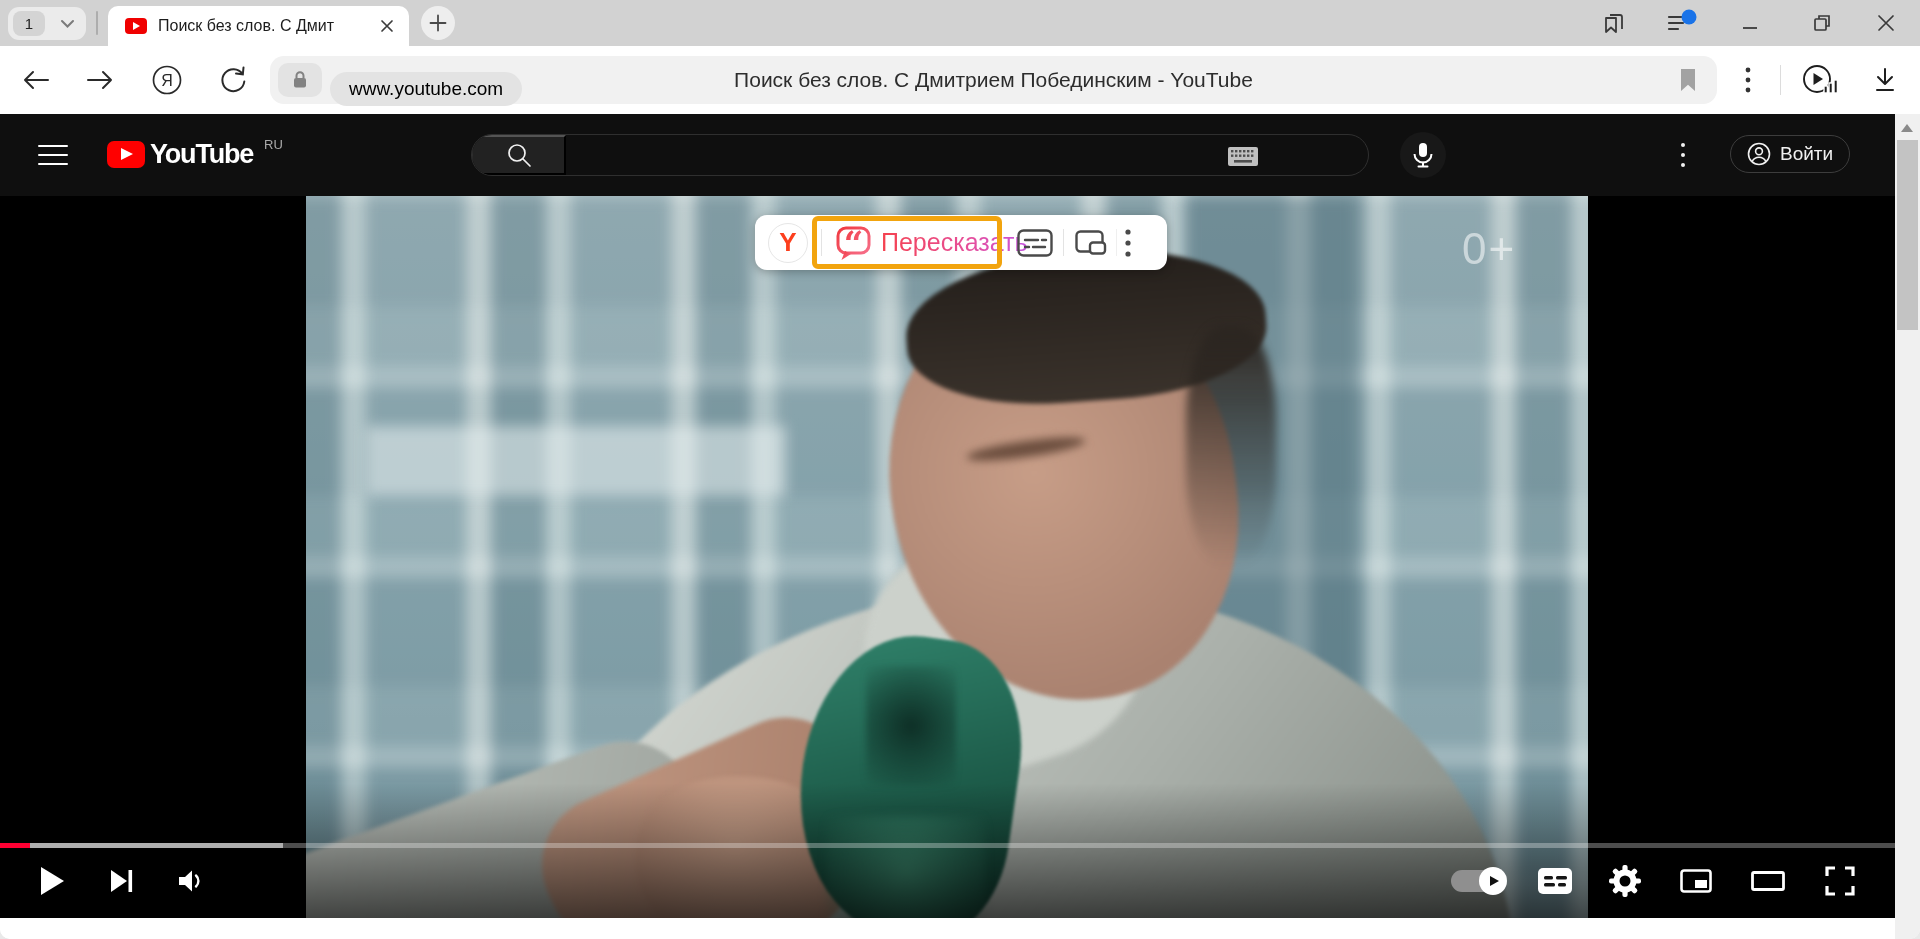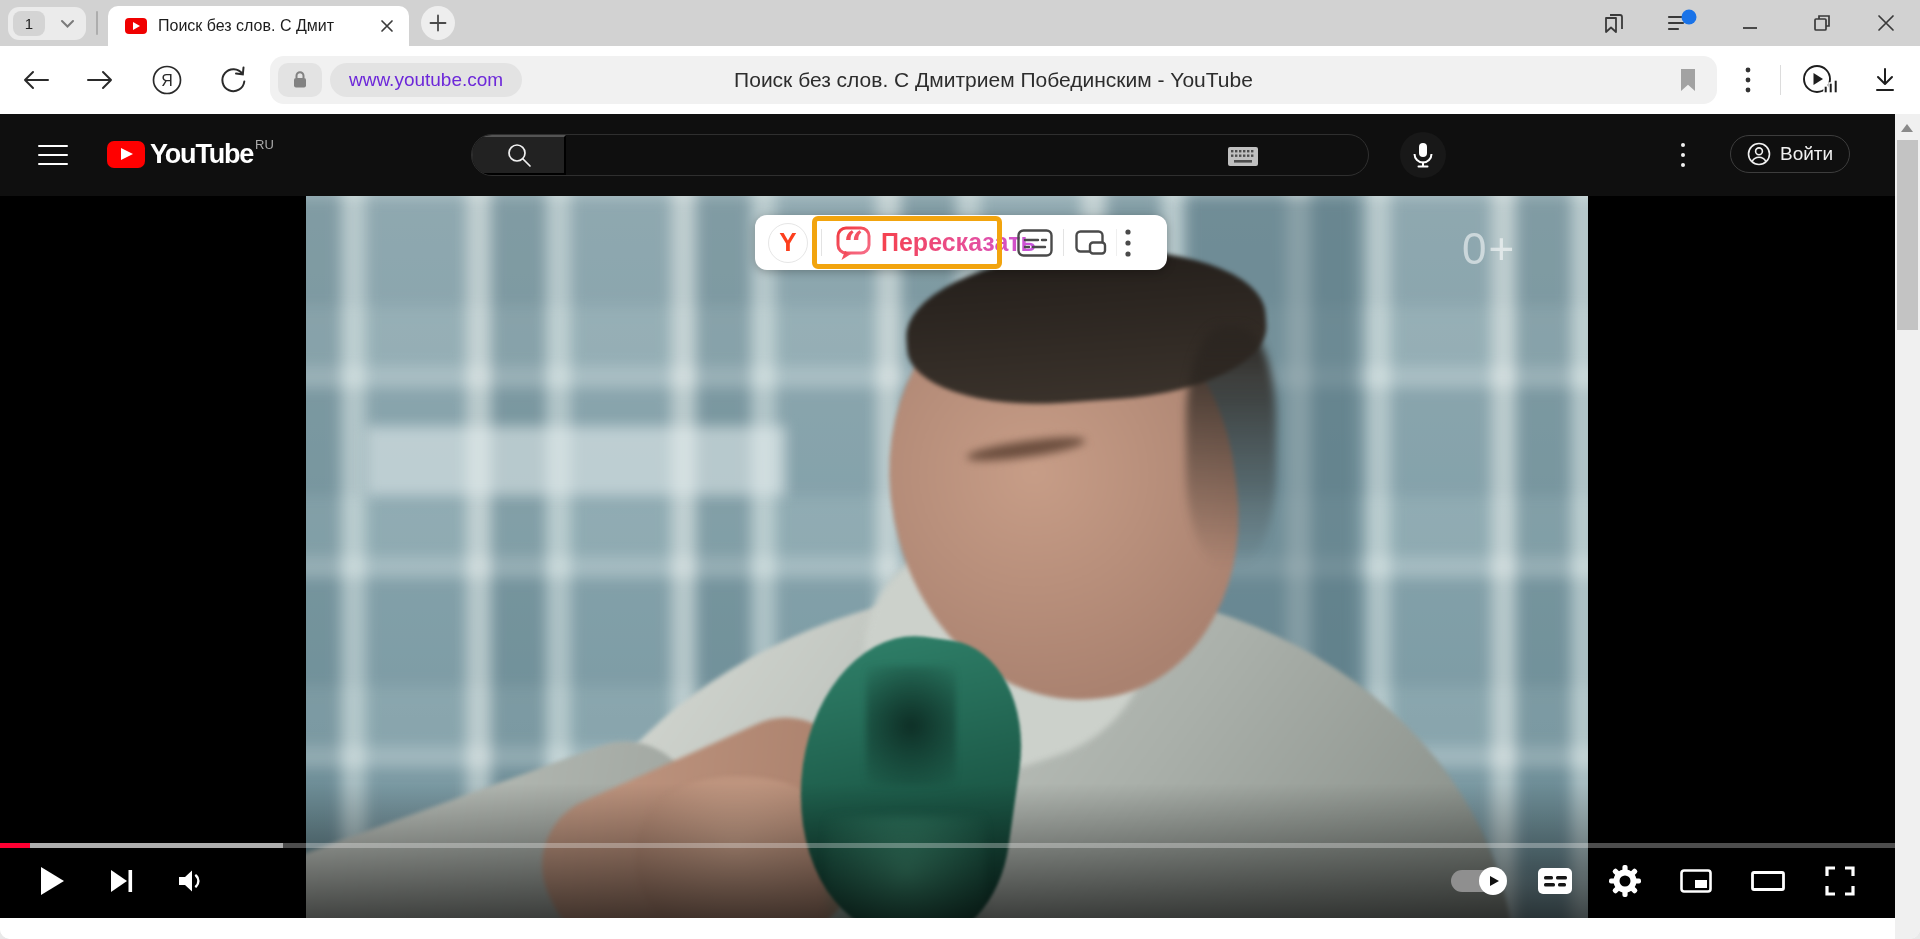--- a/index.html
+++ b/index.html
@@ -18,35 +18,35 @@
   .tab-title { flex:1; margin-left:11px; font-size:16px; color:#1c1c1c; white-space:nowrap; overflow:hidden; -webkit-mask-image:linear-gradient(90deg,#000 86%,transparent 99%); mask-image:linear-gradient(90deg,#000 86%,transparent 99%); }
   .tab-close { width:20px; height:20px; color:#3c3c3c; display:flex; align-items:center; justify-content:center; }
   .newtab { position:absolute; left:421px; top:6px; width:34px; height:34px; border-radius:50%; background:rgba(255,255,255,.62); color:#4a4a4a; display:flex; align-items:center; justify-content:center; }
   .winbtn { position:absolute; top:0; height:46px; width:40px; display:flex; align-items:center; justify-content:center; color:#3a3a3a; }
 
   
   .toolbar { position:absolute; left:0; top:46px; width:1920px; height:68px; background:#ffffff; }
   .navbtn { position:absolute; top:0; height:68px; width:52px; display:flex; align-items:center; justify-content:center; color:#2a2a2a; }
   .addressbar { position:absolute; left:270px; top:10px; width:1447px; height:48px; background:#f1f1f1; border-radius:14px; }
   .lockbadge { position:absolute; left:8px; top:7px; width:44px; height:34px; background:#e3e3e3; border-radius:10px; display:flex; align-items:center; justify-content:center; }
-  .urlchip { position:absolute; left:60px; top:7px; height:34px; background:#e3e3e3; border-radius:17px; display:flex; align-items:center; padding:0 19px; font-size:19px; color:#6d28d9; }
+  .urlchip { position:absolute; left:60px; top:16px; height:34px; background:#e3e3e3; border-radius:17px; display:flex; align-items:center; padding:0 19px; font-size:19px; color:#000000; }
   .page-title { position:absolute; left:0; right:0; top:0; height:48px; display:flex; align-items:center; justify-content:center; font-size:21px; color:#2d2d2d; pointer-events:none; }
   .bookmarkbtn { position:absolute; right:12px; top:8px; width:34px; height:32px; display:flex; align-items:center; justify-content:center; color:#a2a2a2; }
   .toolsep { position:absolute; left:1780px; top:19px; width:1px; height:30px; background:#dcdcdc; }
 
   
   .page { position:absolute; left:0; top:114px; width:1920px; height:825px; background:#ffffff; }
   .yt-header { position:absolute; left:0; top:0; width:1895px; height:82px; background:#0f0f0f; }
   .hamburger { position:absolute; left:38px; top:27px; width:30px; height:28px; display:flex; flex-direction:column; justify-content:center; gap:7px; }
   .hamburger i { display:block; height:2px; background:#fff; border-radius:1px; }
   .yt-logo { position:absolute; left:107px; top:24px; display:flex; align-items:flex-start; }
   .yt-logo-icon { width:38px; height:27px; background:#ff0000; border-radius:7px; position:relative; margin-top:3px; }
   .yt-logo-icon:before { content:""; position:absolute; left:14px; top:7px; border-left:12px solid #fff; border-top:6.5px solid transparent; border-bottom:6.5px solid transparent; }
   .yt-logo-text { margin-left:5px; color:#fff; font-size:27px; font-weight:bold; letter-spacing:-1.2px; line-height:33px; }
-  .yt-region { margin-left:2px; color:#aaaaaa; font-size:13px; line-height:13px; }
+  .yt-region { margin-left:11px; color:#aaaaaa; font-size:13px; line-height:13px; }
   .searchbox { position:absolute; left:471px; top:20px; width:898px; height:42px; border:1px solid #2f2f2f; border-radius:21px; display:flex; overflow:hidden; }
   .searchinput { flex:1; background:#101010; border:none; outline:none; color:#eee; font-size:19px; padding:0 44px 0 25px; font-family:"Liberation Sans",sans-serif; }
   .searchinput::placeholder { color:#7f7f7f; }
   .kbd-icon { position:absolute; right:110px; top:12px; width:30px; height:19px; }
   .searchbtn { width:94px; background:#222222; border-left:1px solid #2f2f2f; display:flex; align-items:center; justify-content:center; color:#f1f1f1; }
   .micbtn { position:absolute; left:1400px; top:18px; width:46px; height:46px; border-radius:50%; background:#181818; display:flex; align-items:center; justify-content:center; }
   .hdr-kebab { position:absolute; left:1668px; top:25px; width:30px; height:32px; display:flex; flex-direction:column; align-items:center; justify-content:center; gap:6px; }
   .hdr-kebab i { width:4px; height:4px; border-radius:50%; background:#f1f1f1; }
   .signin { position:absolute; left:1730px; top:21px; height:38px; padding:0 16px; border:1px solid #3d3d3d; border-radius:19px; display:flex; align-items:center; gap:9px; color:#f1f1f1; font-size:19px; }
 
@@ -54,21 +54,21 @@
   .player { position:absolute; left:0; top:82px; width:1895px; height:722px; background:#000; overflow:hidden; }
   .scene { position:absolute; left:306px; top:0; width:1282px; height:722px; overflow:hidden; background:linear-gradient(180deg,#bcc9ca 0%,#a7bcbf 45%,#8ba4a9 100%); }
   .scene > div { position:absolute; }
   .facade { filter:blur(7px); }
   .shade { position:absolute; left:0; bottom:0; width:100%; height:135px; background:linear-gradient(180deg,rgba(0,0,0,0) 0%,rgba(0,0,0,.65) 100%); }
   .overlay-toolbar { position:absolute; left:755px; top:19px; width:412px; height:55px; background:#fff; border-radius:12px; box-shadow:0 2px 10px rgba(0,0,0,.28); }
   .ot { position:absolute; top:0; height:55px; display:flex; align-items:center; }
   .ya-circle { left:13px; width:40px; justify-content:center; }
   .ya-circle span { width:40px; height:40px; border:1px solid #e6e6e6; border-radius:50%; display:flex; align-items:center; justify-content:center; color:#fc3f1d; font-size:26px; font-weight:bold; }
   .ot-sep { position:absolute; top:14px; width:1px; height:27px; background:#e3e3e3; }
-  .retell-label { font-size:25px; font-weight:700; background:linear-gradient(90deg,#f5424e 0%,#e64f9b 60%,#c653e0 100%); -webkit-background-clip:text; background-clip:text; color:transparent; }
+  .retell-label { font-size:25px; font-weight:400; background:linear-gradient(90deg,#f5424e 0%,#e64f9b 60%,#c653e0 100%); -webkit-background-clip:text; background-clip:text; color:transparent; }
   .highlight-box { position:absolute; left:57px; top:1px; width:190px; height:53px; border:5px solid #f2a40e; border-radius:6px; pointer-events:none; z-index:3; }
   .ot-icon { color:#4a4a4a; } 
   .age-rating { position:absolute; left:1462px; top:28px; font-size:44px; color:rgba(255,255,255,.55); letter-spacing:2px; }
   .progress { position:absolute; left:0; top:647px; width:1895px; height:5px; background:rgba(255,255,255,.3); }
   .progress .buffered { position:absolute; left:0; top:0; height:5px; width:283px; background:rgba(255,255,255,.55); }
   .progress .played { position:absolute; left:0; top:0; height:5px; width:30px; background:#ff0033; }
   .controls { position:absolute; left:0; top:652px; width:1895px; height:66px; }
   .cbtn { position:absolute; top:0; height:66px; display:flex; align-items:center; justify-content:center; color:#fff; }
   .time { font-size:21px; color:#f4f4f4; letter-spacing:.3px; }
   .toggle { width:54px; height:22px; background:#8f8f8f; border-radius:11px; position:relative; }

